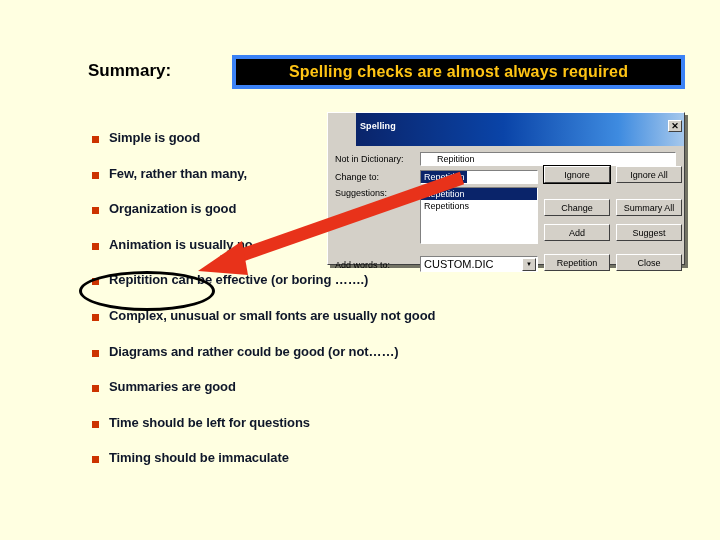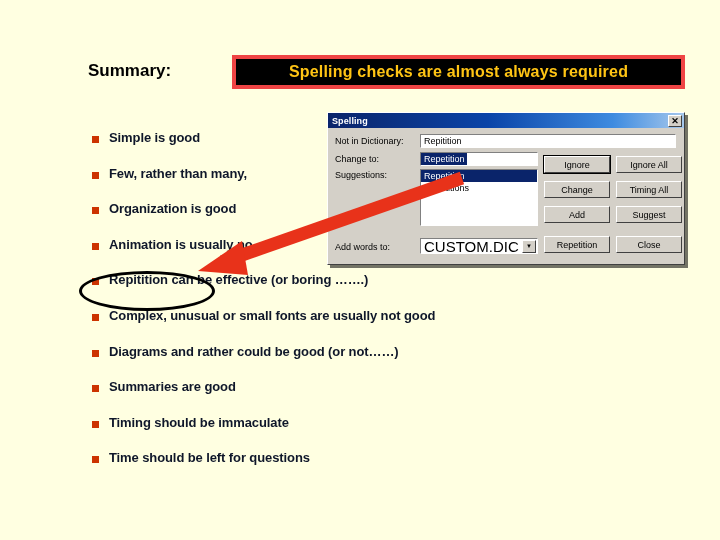--- a/index.html
+++ b/index.html
@@ -34,21 +34,21 @@
     white-space: nowrap;
   }
 
   #banner {
     position: absolute;
     left: 232px;
     top: 55px;
     width: 453px;
     height: 34px;
     background: #000000;
-    border: 4px solid #ef4444;
+    border: 4px solid #3b82f6;
     box-sizing: border-box;
     display: flex;
     align-items: center;
     justify-content: center;
   }
   #banner-text {
     color: #FFC414;
     font-size: 16px;
     font-weight: bold;
     white-space: nowrap;
@@ -118,25 +118,26 @@
     background: #D4D0C8;
     border-top: 1px solid #FFFFFF;
     border-left: 1px solid #FFFFFF;
     border-right: 1px solid #404040;
     border-bottom: 1px solid #404040;
     box-sizing: border-box;
     box-shadow: 3px 3px 0 rgba(0,0,0,0.55);
     font-size: 9px;
   }
   #dialog-titlebar {
-    height: 15px;
+    height: 25px;
     background: linear-gradient(to right, #0A246A 0%, #0A44A8 45%, #3E8BE0 80%, #A6C8EC 100%);
     display: flex;
     align-items: center;
-    padding: 0 2px 0 4px;
+    padding: 0 2px 8px 4px;
+    margin-left: 28px;
   }
   #dialog-title {
     color: #FFFFFF;
     font-size: 9px;
     font-weight: bold;
     flex: 1 1 auto;
     letter-spacing: 0.1px;
   }
   #dialog-close-btn {
     width: 14px;
@@ -170,21 +171,21 @@
   .dlg-field {
     position: absolute;
     background: #FFFFFF;
     border-top: 1px solid #808080;
     border-left: 1px solid #808080;
     border-right: 1px solid #FFFFFF;
     border-bottom: 1px solid #FFFFFF;
     box-sizing: border-box;
     font-size: 9px;
     color: #000000;
-    padding: 1px 3px;
+    padding: 1px 16px;
     overflow: hidden;
     white-space: nowrap;
   }
 
   #not-in-dict-field { left: 92px; top: 6px; width: 256px; height: 14px; }
 
   #change-to-field {
     left: 92px; top: 24px; width: 118px; height: 14px;
     padding: 0;
   }
@@ -225,21 +226,21 @@
     border-top: 1px solid #808080;
     border-left: 1px solid #808080;
     border-right: 1px solid #FFFFFF;
     border-bottom: 1px solid #FFFFFF;
     box-sizing: border-box;
     display: flex;
     align-items: center;
   }
   #add-words-value {
     flex: 1 1 auto;
-    font-size: 15px;
+    font-size: 11px;
     padding-left: 3px;
     color: #000;
     white-space: nowrap;
   }
   #add-words-arrow {
     width: 14px; height: 13px;
     margin-right: 1px;
     background: #D4D0C8;
     border-top: 1px solid #FFFFFF;
     border-left: 1px solid #FFFFFF;
@@ -268,21 +269,21 @@
     justify-content: center;
     white-space: nowrap;
     font-family: "Liberation Sans", sans-serif;
   }
   .dlg-btn.default {
     outline: 1px solid #000000;
     outline-offset: 0px;
   }
   .btn-col-a { left: 216px; width: 66px; }
   .btn-col-b { left: 288px; width: 66px; }
-  .btn-row-1 { top: 28px; }
+  .btn-row-1 { top: 20px; }
   .btn-row-2 { top: 53px; }
   .btn-row-3 { top: 78px; text-align: right; }
   .btn-row-4 { top: 108px; }
 </style>
 </head>
 <body>
 
 <div id="slide">
 
   <div id="summary-label">Summary:</div>
@@ -319,25 +320,25 @@
     <div class="bullet-row">
       <span class="bullet-mark"></span>
       <span class="bullet-text">Diagrams and rather could be good (or not……)</span>
     </div>
     <div class="bullet-row">
       <span class="bullet-mark"></span>
       <span class="bullet-text">Summaries are good</span>
     </div>
     <div class="bullet-row">
       <span class="bullet-mark"></span>
+      <span class="bullet-text">Time should be left for questions</span>
+    </div>
+    <div class="bullet-row">
+      <span class="bullet-mark"></span>
       <span class="bullet-text">Timing should be immaculate</span>
-    </div>
-    <div class="bullet-row">
-      <span class="bullet-mark"></span>
-      <span class="bullet-text">Time should be left for questions</span>
     </div>
   </div>
 
   <div id="spelling-dialog">
     <div id="dialog-titlebar">
       <span id="dialog-title">Spelling</span>
       <span id="dialog-close-btn">✕</span>
     </div>
 
     <div id="dialog-body">
@@ -358,21 +359,21 @@
 
       <span class="dlg-label" style="left:7px; top:114px;">Add words to:</span>
       <div id="add-words-combo">
         <span id="add-words-value">CUSTOM.DIC</span>
         <span id="add-words-arrow">▼</span>
       </div>
 
       <div class="dlg-btn default btn-col-a btn-row-1">Ignore</div>
       <div class="dlg-btn btn-col-b btn-row-1">Ignore All</div>
       <div class="dlg-btn btn-col-a btn-row-2">Change</div>
-      <div class="dlg-btn btn-col-b btn-row-2">Timing All</div>
+      <div class="dlg-btn btn-col-b btn-row-2">Summary All</div>
       <div class="dlg-btn btn-col-a btn-row-3">Add</div>
       <div class="dlg-btn btn-col-b btn-row-3">Suggest</div>
       <div class="dlg-btn btn-col-a btn-row-4">Repetition</div>
       <div class="dlg-btn btn-col-b btn-row-4">Close</div>
 
     </div>
   </div>
 
   <svg id="arrow-svg" viewBox="0 0 290 120">
     <line x1="272" y1="13" x2="32" y2="97" stroke="#E8321A" stroke-width="13" stroke-linecap="butt"></line>

